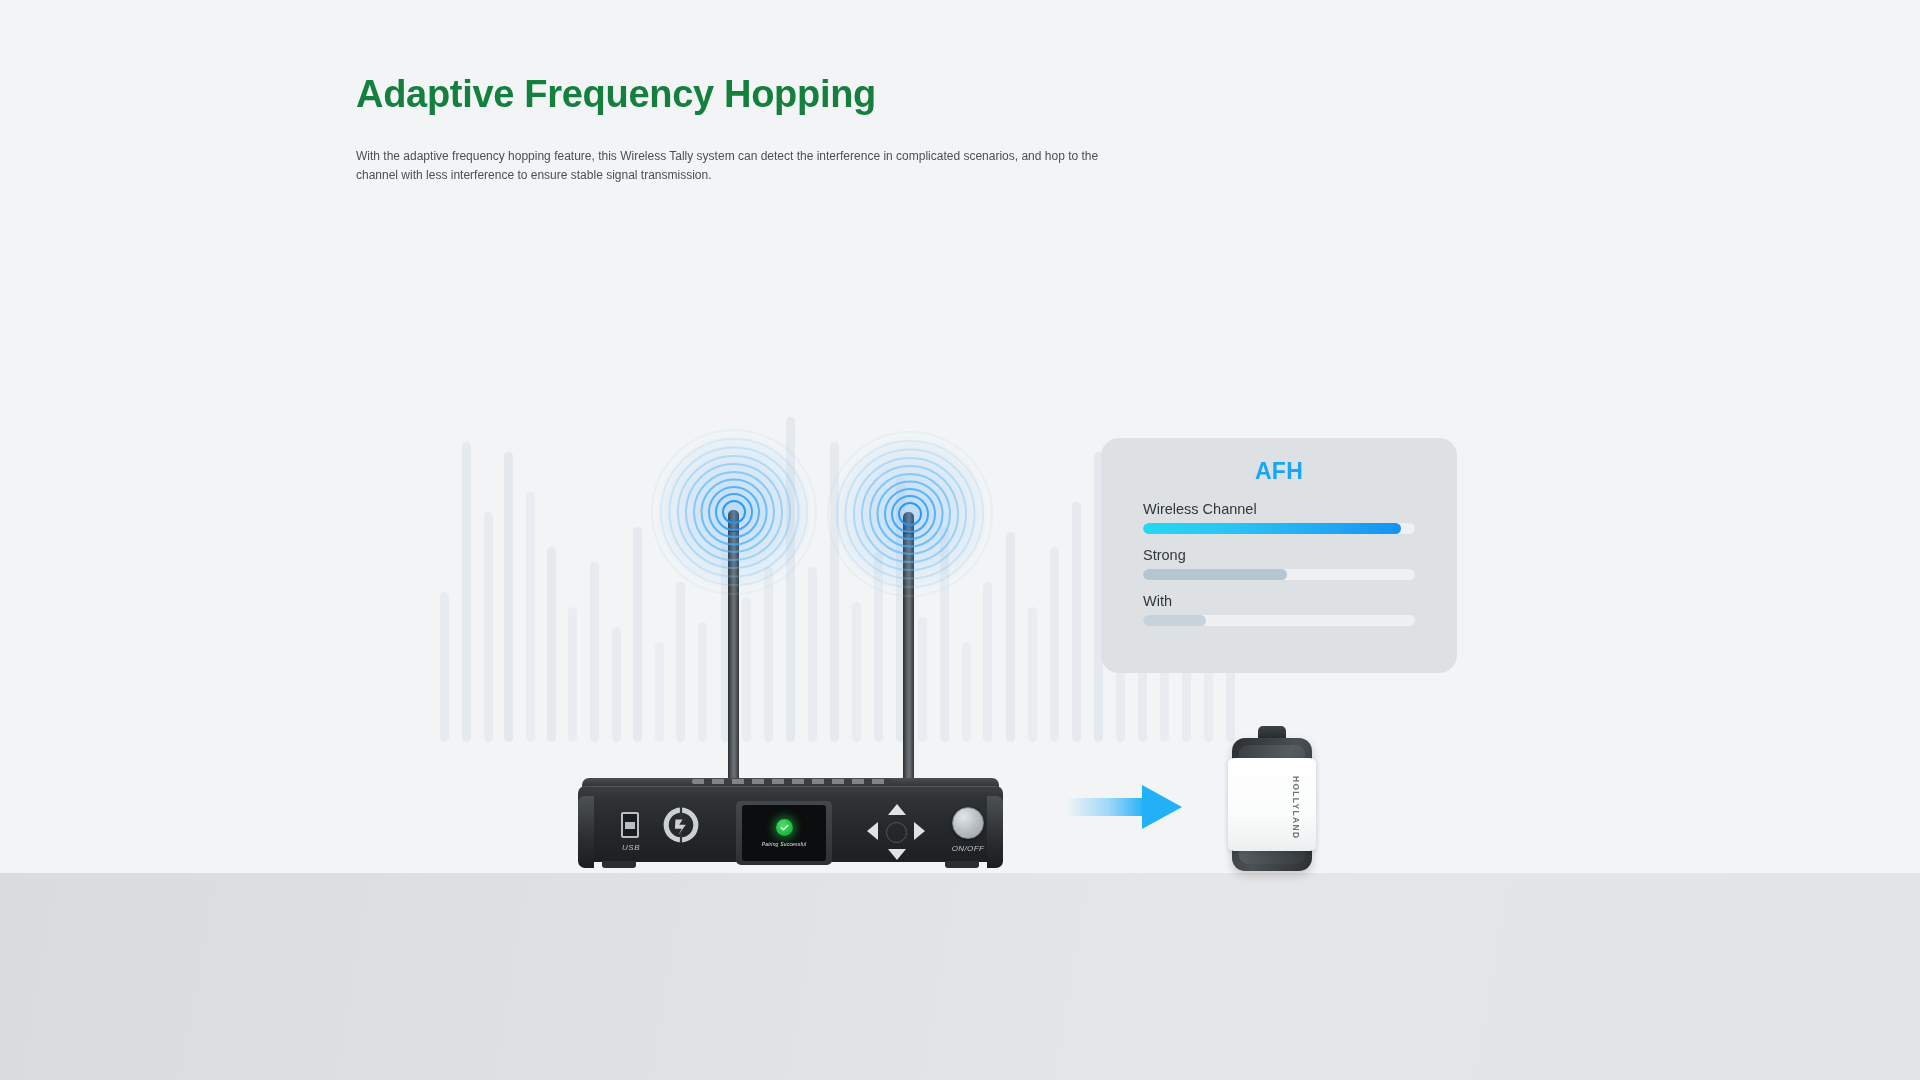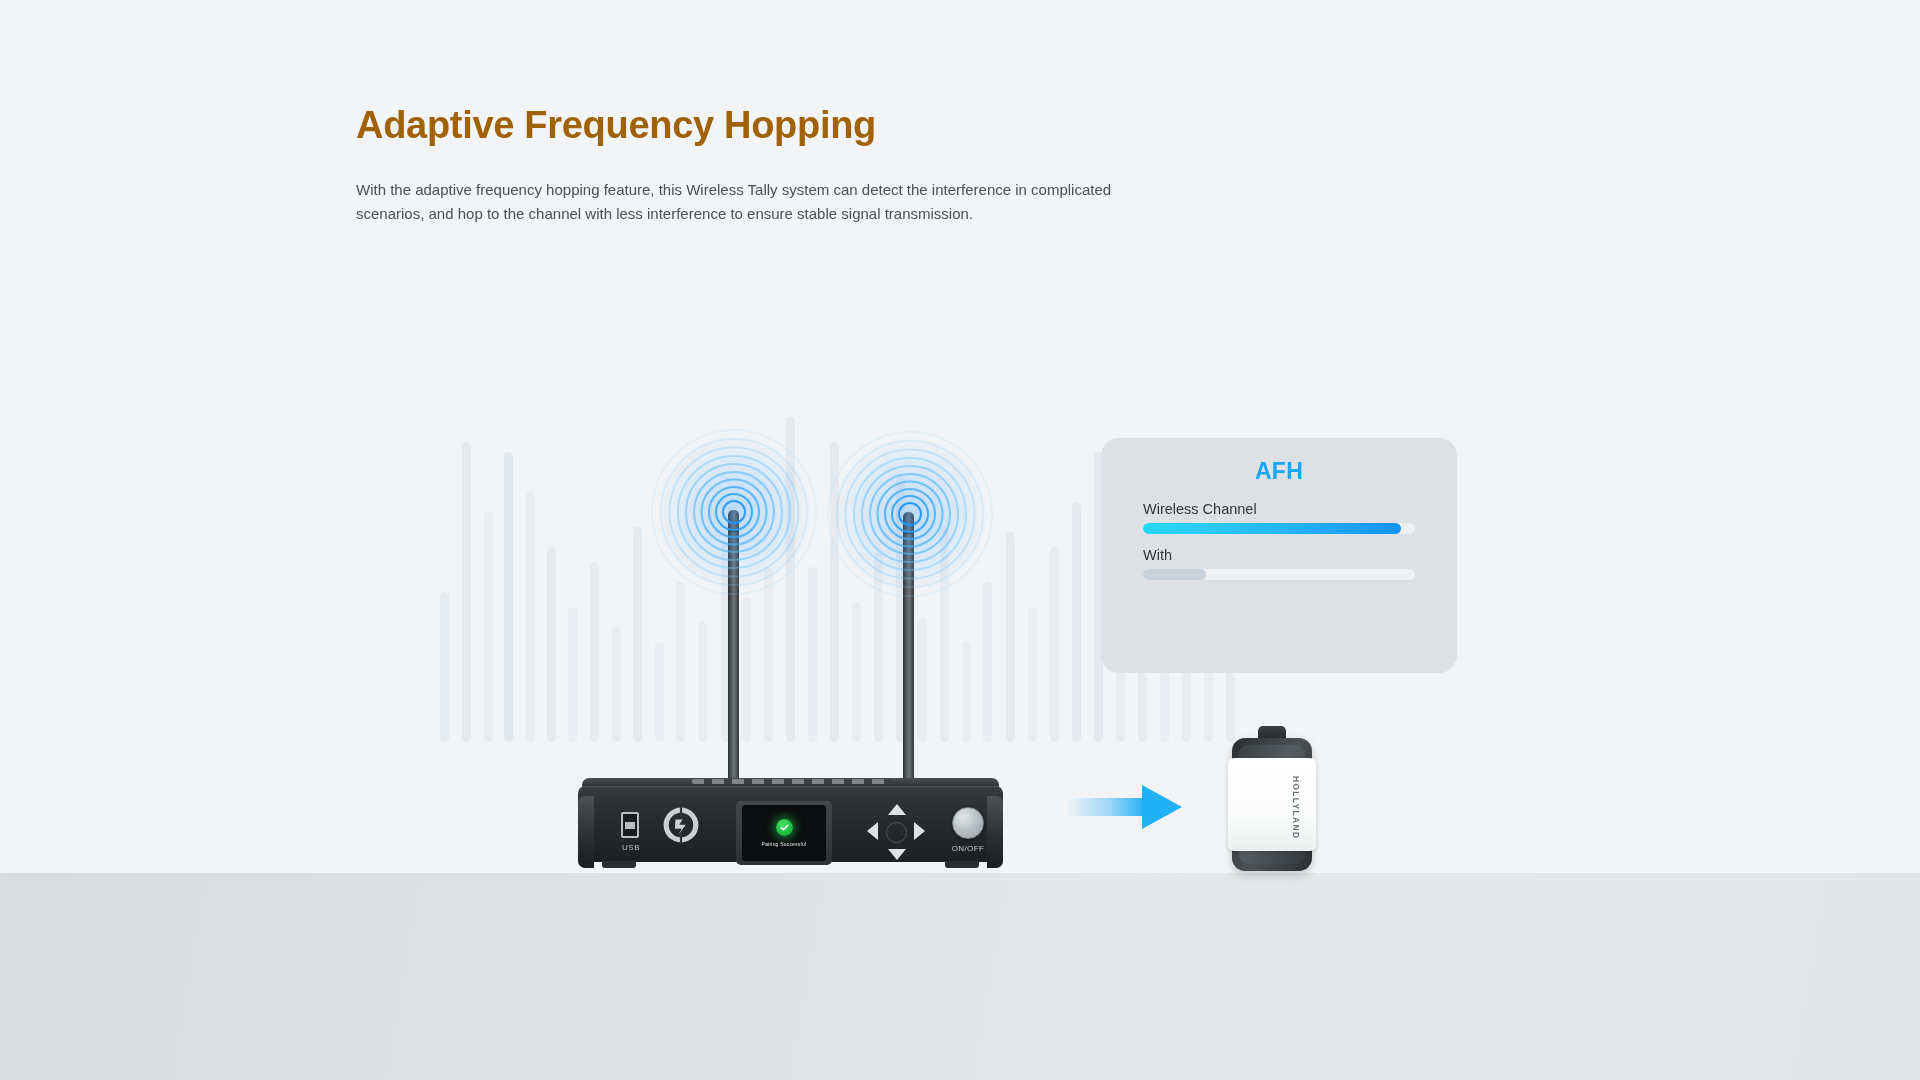--- a/index.html
+++ b/index.html
@@ -42,27 +42,27 @@
     left: 356px;
     top: 72px;
     width: 820px;
   }
   .headline {
     font-size: 38px;
     font-weight: 700;
     line-height: 1.18;
     letter-spacing: -0.3px;
   }
-  .headline .line1 { color: #a16207; display: block; margin-top: 31px; }
+  .headline .line1 { color: #15803d; display: block; }
   .headline .line2 { color: #0d0d0d; display: block; }
 
   .body-copy {
     margin-top: 30px;
     width: 775px;
-    font-size: 15px;
+    font-size: 12px;
     line-height: 1.6;
     color: #4c5052;
     font-weight: 400;
   }
 
   
   .waveform {
     position: absolute;
     left: 440px;
     top: 392px;
@@ -180,20 +180,21 @@
     border-left: 40px solid #22b0f7;
   }
 
   
   .receiver {
     position: absolute;
     left: 578px;
     top: 778px;
     width: 425px;
     height: 92px;
+    font-style: italic;
   }
   .rx-top-lip {
     position: absolute;
     left: 4px; top: 0;
     width: 417px; height: 11px;
     border-radius: 7px 7px 0 0;
     background: linear-gradient(180deg, #4a4e51 0%, #2a2d2f 100%);
   }
   .rx-top-vents {
     position: absolute;
@@ -485,20 +486,26 @@
   <div class="afh-card">
     <div class="afh-title">AFH</div>
 
     <div class="afh-row">
       <div class="afh-label">Wireless Channel</div>
       <div class="afh-track">
         <div class="afh-fill fill-current" id="fill-0" style="width: 95%;"></div>
       </div>
     </div>
 
+    <div class="afh-row">
+      <div class="afh-label">Strong</div>
+      <div class="afh-track">
+        <div class="afh-fill fill-strong" id="fill-1" style="width: 53%;"></div>
+      </div>
+    </div>
 
     <div class="afh-row">
       <div class="afh-label">With</div>
       <div class="afh-track">
         <div class="afh-fill fill-weak" id="fill-2" style="width: 23%;"></div>
       </div>
     </div>
   </div>
 
   <div class="arrow">

